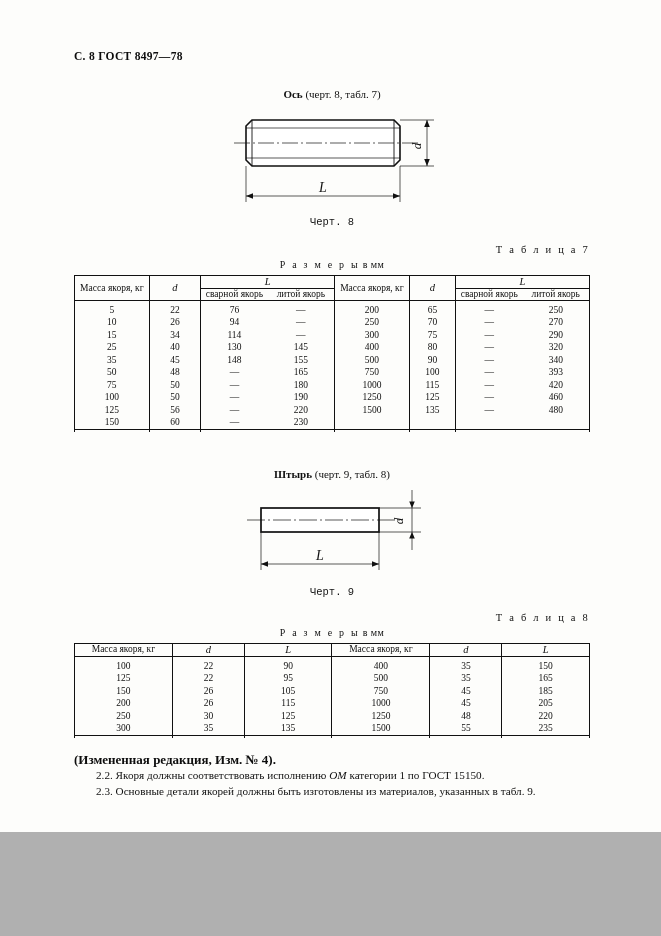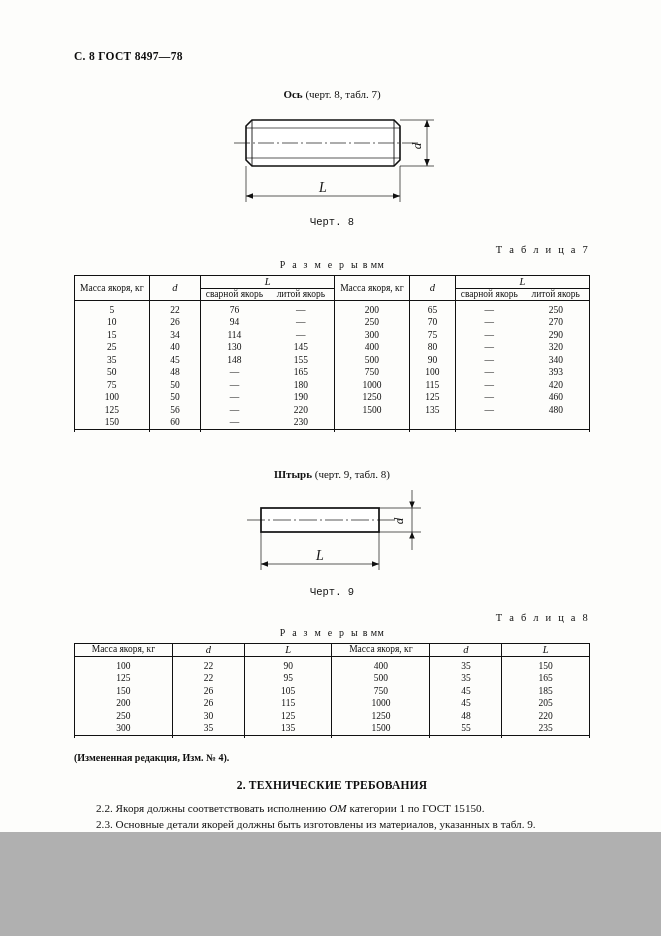--- a/index.html
+++ b/index.html
@@ -106,21 +106,21 @@
   .section-title {
     text-align: center;
     font-weight: bold;
     font-size: 11.5px;
     letter-spacing: 0.2px;
     margin: 16px 0 10px 0;
     color: #0d0d0d;
   }
   .note-line {
     font-weight: bold;
-    font-size: 10px;
+    font-size: 13px;
     margin: 14px 0 0 0;
     color: #0d0d0d;
   }
   p.body {
     font-size: 11.2px;
     line-height: 1.33;
     text-align: justify;
     margin: 0 0 1px 0;
     color: #111;
     text-indent: 22px;
@@ -461,19 +461,18 @@
         <td class="bt-thick br-thick"></td>
         <td class="bt-thick br-thick"></td>
         <td class="bt-thick br-thick"></td>
         <td class="bt-thick br-thick"></td>
       </tr>
     </tfoot>
   </table>
 
   <div class="note-line">(Измененная редакция, Изм. № 4).</div>
 
-  <div class="section-title">2. ТЕХНИЧЕСКИЕ ТРЕБОВАНИЯ</div>
 
   <p class="body"><span>2.2.  Якоря должны соответствовать исполнению </span><span class="it">ОМ</span><span> категории 1 по ГОСТ 15150.</span></p>
   <p class="body">2.3.  Основные детали якорей должны быть изготовлены из материалов, указанных в табл. 9.</p>
 
 </div>
 </div>
 
 </body></html>

